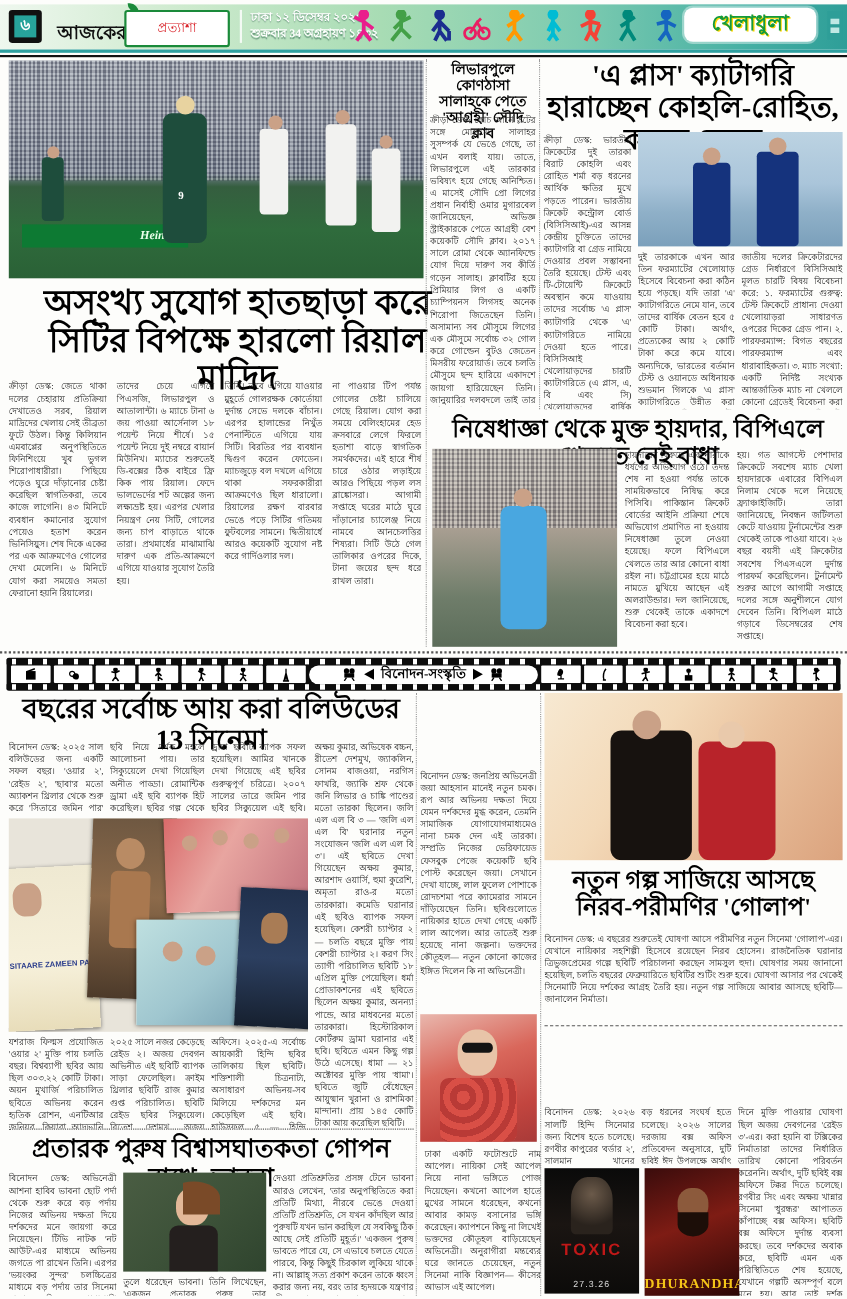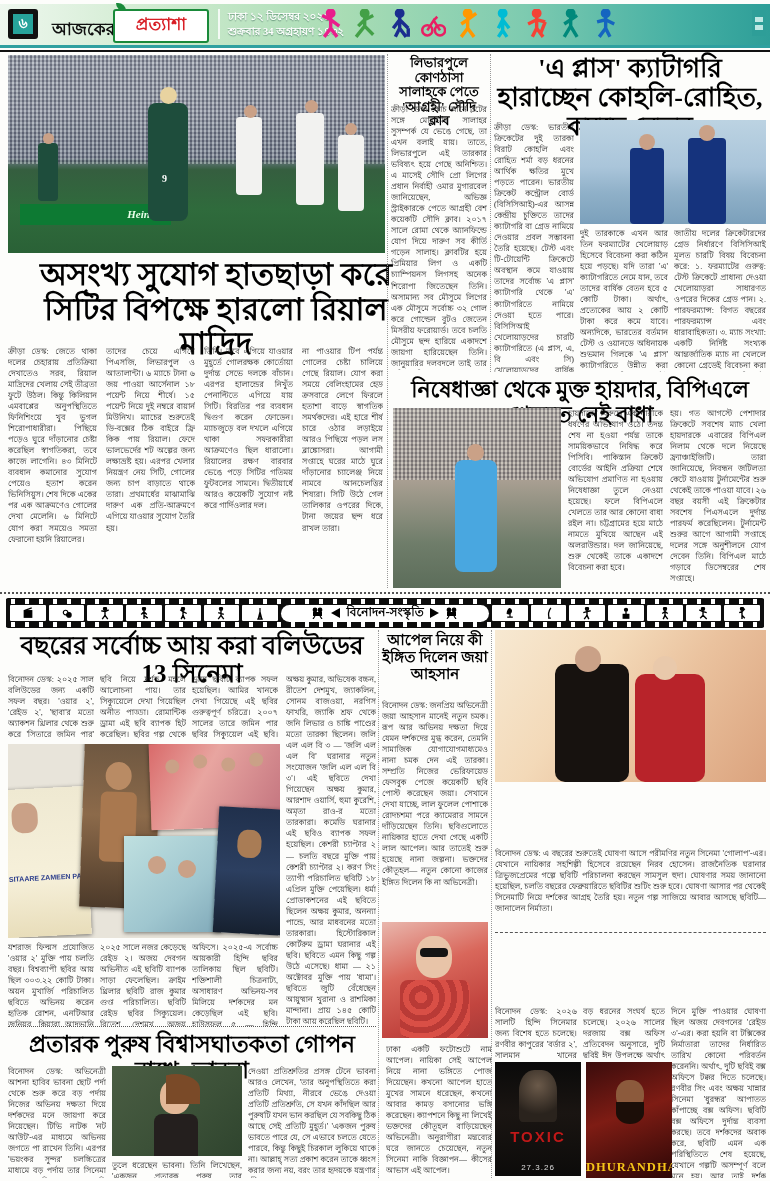--- a/index.html
+++ b/index.html
@@ -14,21 +14,21 @@
   .band{left:0;top:4px;width:770px;height:41px;
     background:linear-gradient(90deg,#eef7ee 0%,#cdeacd 22%,#a8dcb4 45%,#7ecbb0 68%,#46b0a4 88%,#2e9e98 100%);
     border-bottom:3px solid #2fa0a0;}
   .blackrule{left:0;top:50px;width:770px;height:2px;background:#111;}
   .pagenum{left:8px;top:9px;width:30px;height:30px;background:#111;border-radius:3px;}
   .pagenum .inner{position:absolute;left:5px;top:5px;width:20px;height:20px;background:#27a39b;
       color:#fff;font-weight:bold;font-size:14px;text-align:center;line-height:20px;}
   .logo1{left:52px;top:16px;font-size:17px;font-weight:bold;color:#101010;}
   .logobox{left:113px;top:9px;width:92px;height:30px;background:#fff;border:2px solid #1a8a3a;
       border-radius:3px;text-align:center;}
-  .logobox span{color:#d81f26;font-weight:bold;font-size:17px;line-height:28px;}
+  .logobox span{color:#d81f26;font-weight:normal;font-size:12px;line-height:28px;}
   .leaf{left:116px;top:3px;width:10px;height:8px;background:#1a8a3a;border-radius:0 8px 0 8px;}
   .datebar{left:218px;top:9px;width:2px;height:30px;background:#ffffff;opacity:.8;}
   .dates{left:228px;top:9px;width:130px;color:#fff;font-weight:bold;font-size:10.5px;line-height:1.45;
       text-shadow:0 1px 1px rgba(0,60,40,.45);}
   .sporticons{left:318px;top:6px;width:300px;height:36px;display:flex;gap:9px;align-items:center;}
   .sporticons svg{height:30px;width:26px;}
   .sectionbox{left:622px;top:7px;width:120px;height:31px;background:#fff;border-radius:8px;
       text-align:center;box-shadow:0 0 0 2px rgba(255,255,255,.4);}
   .sectionbox span{font-weight:bold;font-size:19px;line-height:30px;color:#149a3c;
       text-shadow:1px 1px 0 #ffd600;}
@@ -130,20 +130,23 @@
     <svg viewBox="0 0 10 14" stroke="#00897b" stroke-width="1.6" fill="none">
         <circle cx="5" cy="2" r="1.5" fill="#00897b"></circle>
         <path d="M5 4v4M5 5l3-2M5 5L2 7M5 8l3 5M5 8l-3 5"></path>
       </svg>
     <svg viewBox="0 0 10 14" stroke="#1565c0" stroke-width="1.6" fill="none">
         <circle cx="5" cy="2" r="1.5" fill="#1565c0"></circle>
         <path d="M5 4v5M5 5l4 2M5 5L1 6M5 9l-3 4M5 9l2 4"></path>
       </svg>
   </div>
 
+  <div class="abs sectionbox">
+    <span>খেলাধুলা</span>
+  </div>
   <div class="abs cornermark">
       <i></i>
       <b></b>
     </div>
 
   <div class="abs photo ph-foot" style="left:8px;top:55px;width:377px;height:198px;">
     <div class="crowddots"></div>
     <div class="adband"><span>Heineken</span></div>
     <div class="player pw" style="left:228px;top:62px;width:26px;height:78px;"></div>
     <div class="head" style="left:236px;top:50px;width:13px;height:13px;"></div>
@@ -324,36 +327,36 @@
     <div class="cp" style="left:208px;top:64px;width:70px;height:126px;transform:rotate(3deg);background:linear-gradient(180deg,#20304c 0%,#2c3f60 50%,#16202f 100%);">
       <div class="head" style="left:20px;top:22px;width:24px;height:28px;background:#a97c55;border-radius:40%;"></div>
     </div>
   </div>
 
   <div class="abs col" style="left:8px;top:942px;width:86px;height:84px;">যশরাজ ফিল্মস প্রযোজিত 'ওয়ার ২' মুক্তি পায় চলতি বছর। বিশ্বব্যাপী ছবির আয় ছিল ৩০৩.২২ কোটি টাকা। অয়ন মুখার্জি পরিচালিত ছবিতে অভিনয় করেন হৃতিক রোশন, এনটিআর জুনিয়র, কিয়ারা আদভানি সহ আরও অনেকে। অ্যাকশন ঘরানার ছবিটি সে সময় বেশ সফল হয়েছিল। সাইয়ারা</div>
   <div class="abs col" style="left:100px;top:942px;width:86px;height:84px;">২০২৫ সালে নজর কেড়েছে রেইড ২। অজয় দেবগন অভিনীত এই ছবিটি ব্যাপক সাড়া ফেলেছিল। ক্রাইম থ্রিলার ছবিটি রাজ কুমার গুপ্ত পরিচালিত। ছবিটি রেইড ছবির সিক্যুয়েল। রিতেশ দেশমুখ, অজয় দেবগন ছাড়াও ছবিতে আছেন বাণী কাপুর। ১২০ কোটি বাজেটের ছবিটি আয় করেছিল ২৪৩.০৬ কোটি। সিতারে জমিন পার — ছবিটি মুক্তি</div>
   <div class="abs col" style="left:192px;top:942px;width:86px;height:84px;">অফিসে। ২০২৫-এ সর্বোচ্চ আয়কারী হিন্দি ছবির তালিকায় ছিল ছবিটি। শক্তিশালী চিত্রনাট্য, অসাধারণ অভিনয়-সব মিলিয়ে দর্শকদের মন কেড়েছিল এই ছবি। হাউসফুল ৫ — হিন্দি কমেডি ফ্র্যাঞ্চাইজি ছবি 'হাউসফুল ৫' মুক্তি পায় চলতি বছর জুন মাসে। হাউসফুল সিরিজের পঞ্চম সংযোজন এটি। ছবিতে একাধিক জ্যেষ্ঠ তারকাকে দেখা গেছে।</div>
 
   <div class="abs dotline-v" style="left:378px;top:630px;height:548px;"></div>
-  <div class="abs hl" style="left:382px;top:632px;width:106px;font-size:15px;">আপেল নিয়ে কী ইঙ্গিত দিলেন জয়া আহসান</div>
   <div class="abs col" style="left:382px;top:700px;width:106px;height:218px;">বিনোদন ডেস্ক: জনপ্রিয় অভিনেত্রী জয়া আহসান মানেই নতুন চমক। রূপ আর অভিনয় দক্ষতা দিয়ে যেমন দর্শকদের মুগ্ধ করেন, তেমনি সামাজিক যোগাযোগমাধ্যমেও নানা চমক দেন এই তারকা। সম্প্রতি নিজের ভেরিফায়েড ফেসবুক পেজে কয়েকটি ছবি পোস্ট করেছেন জয়া। সেখানে দেখা যাচ্ছে, লাল ফুলেল পোশাকে রোদচশমা পরে ক্যামেরার সামনে দাঁড়িয়েছেন তিনি। ছবিগুলোতে নায়িকার হাতে দেখা গেছে একটি লাল আপেল। আর তাতেই শুরু হয়েছে নানা জল্পনা। ভক্তদের কৌতূহল— নতুন কোনো কাজের ইঙ্গিত দিলেন কি না অভিনেত্রী।</div>
   <div class="abs photo ph-jaya" style="left:382px;top:922px;width:106px;height:116px;">
     <div class="head" style="left:34px;top:14px;width:36px;height:42px;background:#e8c4a8;border-radius:45%;"></div>
     <div class="sunglasses" style="left:38px;top:26px;width:28px;height:9px;"></div>
     <div style="position:absolute;left:18px;top:58px;width:70px;height:58px;background:repeating-radial-gradient(circle at 30% 30%, #d94f46 0 6px, #b93a36 6px 12px);border-radius:8px;"></div>
   </div>
   <div class="abs col" style="left:386px;top:1044px;width:106px;height:132px;">ঢাকা একটি ফটোশুটে নাম আপেল। নায়িকা সেই আপেল নিয়ে নানা ভঙ্গিতে পোজ দিয়েছেন। কখনো আপেল হাতে মুখের সামনে ধরেছেন, কখনো আবার কামড় বসানোর ভঙ্গি করেছেন। ক্যাপশনে কিছু না লিখেই ভক্তদের কৌতূহল বাড়িয়েছেন অভিনেত্রী। অনুরাগীরা মন্তব্যের ঘরে জানতে চেয়েছেন, নতুন সিনেমা নাকি বিজ্ঞাপন— কীসের আভাস এই আপেল।</div>
 
   <div class="abs dotline-v" style="left:491px;top:630px;height:548px;"></div>
   <div class="abs photo ph-couple" style="left:495px;top:630px;width:271px;height:152px;">
     <div class="player" style="left:60px;top:34px;width:74px;height:118px;background:#17120f;border-radius:10px;"></div>
     <div class="head" style="left:80px;top:16px;width:26px;height:26px;"></div>
     <div class="player" style="left:140px;top:44px;width:70px;height:108px;background:#b8232a;border-radius:10px;"></div>
     <div class="head" style="left:158px;top:26px;width:24px;height:24px;background:#e9c9ab;"></div>
   </div>
+  <div class="abs hl" style="left:495px;top:788px;width:271px;font-size:22px;">নতুন গল্প সাজিয়ে আসছে নিরব-পরীমণির 'গোলাপ'</div>
   <div class="abs col" style="left:495px;top:848px;width:271px;height:82px;">বিনোদন ডেস্ক: এ বছরের শুরুতেই ঘোষণা আসে পরীমণির নতুন সিনেমা 'গোলাপ'-এর। যেখানে নায়িকার সহশিল্পী হিসেবে রয়েছেন নিরব হোসেন। রাজনৈতিক ঘরানার ত্রিভুজপ্রেমের গল্পে ছবিটি পরিচালনা করছেন সামসুল হুদা। ঘোষণার সময় জানানো হয়েছিল, চলতি বছরের ফেব্রুয়ারিতে ছবিটির শুটিং শুরু হবে। ঘোষণা আসার পর থেকেই সিনেমাটি নিয়ে দর্শকের আগ্রহ তৈরি হয়। নতুন গল্প সাজিয়ে আবার আসছে ছবিটি— জানালেন নির্মাতা।</div>
 
   <div class="abs dotline-h" style="left:495px;top:932px;width:271px;border-top-style:dashed;border-top-width:1px;"></div>
   <div class="abs col" style="left:495px;top:1006px;width:82px;height:52px;">বিনোদন ডেস্ক: ২০২৬ সালটি হিন্দি সিনেমার জন্য বিশেষ হতে চলেছে। রণবীর কাপুরের 'বর্ডার ২', সালমান খানের 'গালওয়ান' এবং শাহরুখ খানের 'কিং'। এসব ছবি নিয়ে বক্স অফিসে</div>
   <div class="abs col" style="left:583px;top:1006px;width:82px;height:52px;">বড় ধরনের সংঘর্ষ হতে চলেছে। ২০২৬ সালের দরজায় বক্স অফিস প্রতিবেদন অনুসারে, দুটি ছবিই ঈদ উপলক্ষে অর্থাৎ ২০২৬ সালের ১৯ মার্চ মুক্তি পাবে। এর আগে একই</div>
   <div class="abs col" style="left:671px;top:1006px;width:95px;height:172px;">দিনে মুক্তি পাওয়ার ঘোষণা ছিল অজয় দেবগনের 'রেইড ৩'-এর। করা হয়নি বা টক্সিকের নির্মাতারা তাদের নির্ধারিত তারিখ কোনো পরিবর্তন করেননি। অর্থাৎ, দুটি ছবিই বক্স অফিসে টক্কর দিতে চলেছে। রণবীর সিং এবং অক্ষয় খান্নার সিনেমা 'ধুরন্ধর' আপাতত কাঁপাচ্ছে বক্স অফিস। ছবিটি বক্স অফিসে দুর্দান্ত ব্যবসা করছে। তবে দর্শকদের অবাক করে, ছবিটি এমন এক পরিস্থিতিতে শেষ হয়েছে, যেখানে গল্পটি অসম্পূর্ণ বলে মনে হয়। আর তাই দর্শক নিশ্চিতভাবে প্রেক্ষাগৃহে গিয়ে দ্বিতীয় পর্বটি দেখবে। একই সময়ে ব্লকবাস্টার ছাপ ফেলে যাওয়া যশের 'টক্সিক' নিয়েও কিন্তু প্রত্যাশার পারদ কম নেই। এমন পরিস্থিতিতে বক্স অফিসে কোন ছবি বেশি খেল দেখাতে পারে, তা দেখা সময়ের অপেক্ষা।</div>
 
   <div class="abs photo poster-tox" style="left:495px;top:1062px;width:86px;height:114px;">
     <div style="position:absolute;left:24px;top:8px;width:38px;height:52px;background:radial-gradient(circle at 50% 30%,#6b5a4a 0%,#2a231d 70%);border-radius:40% 40% 10% 10%;"></div>
     <div class="tox-title">TOXIC</div>

